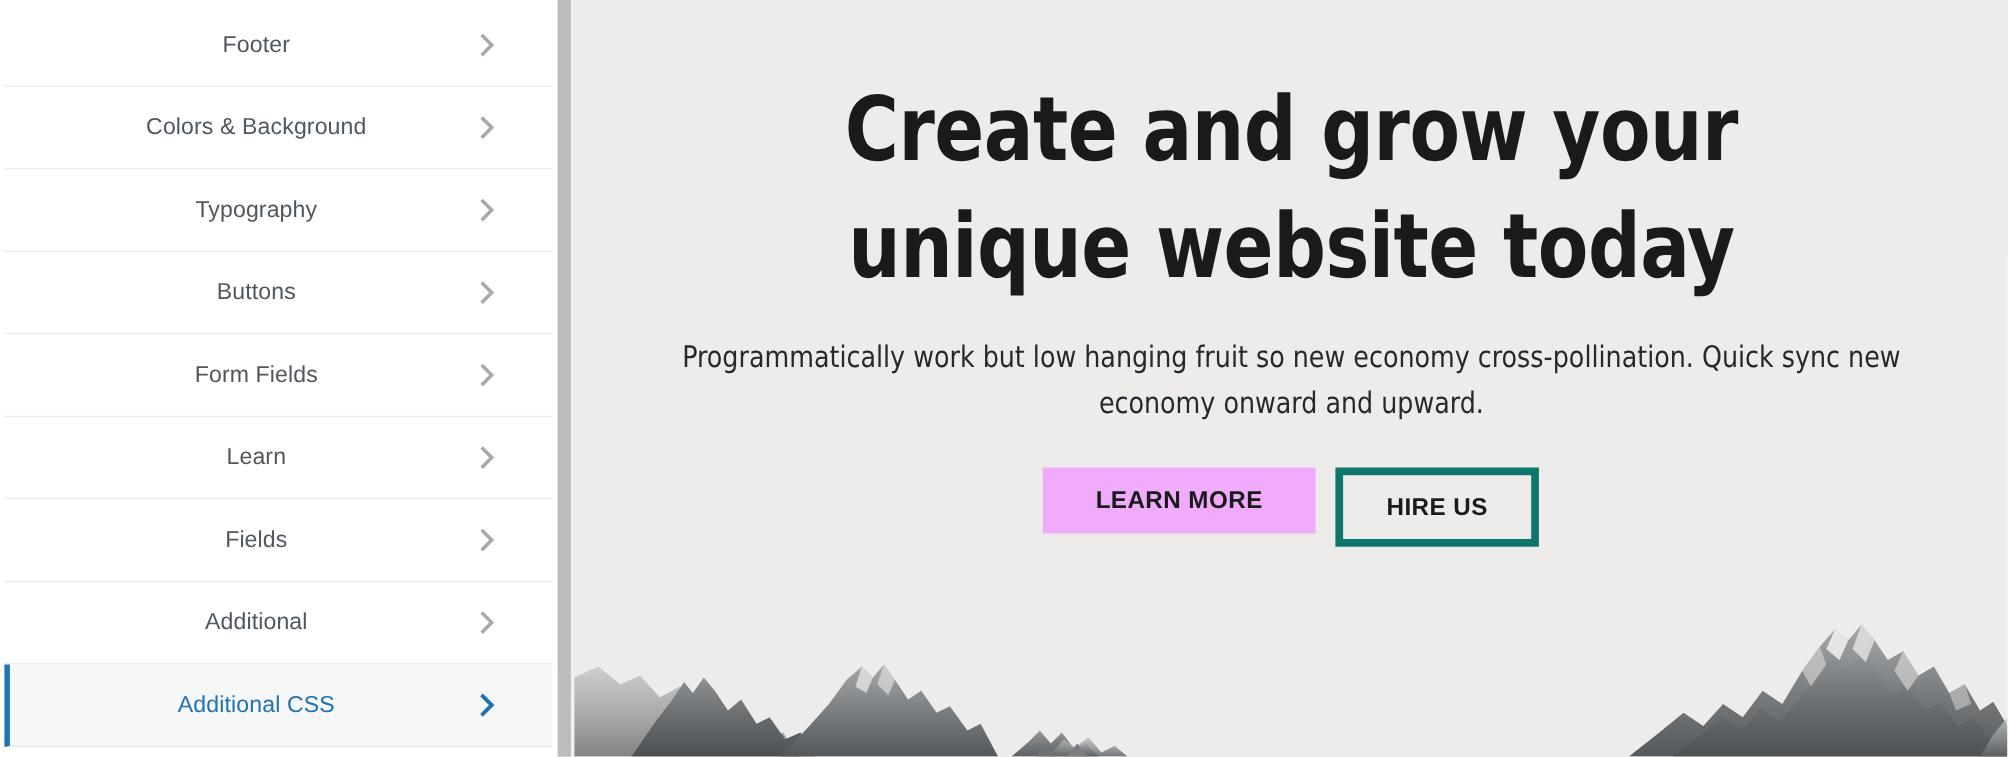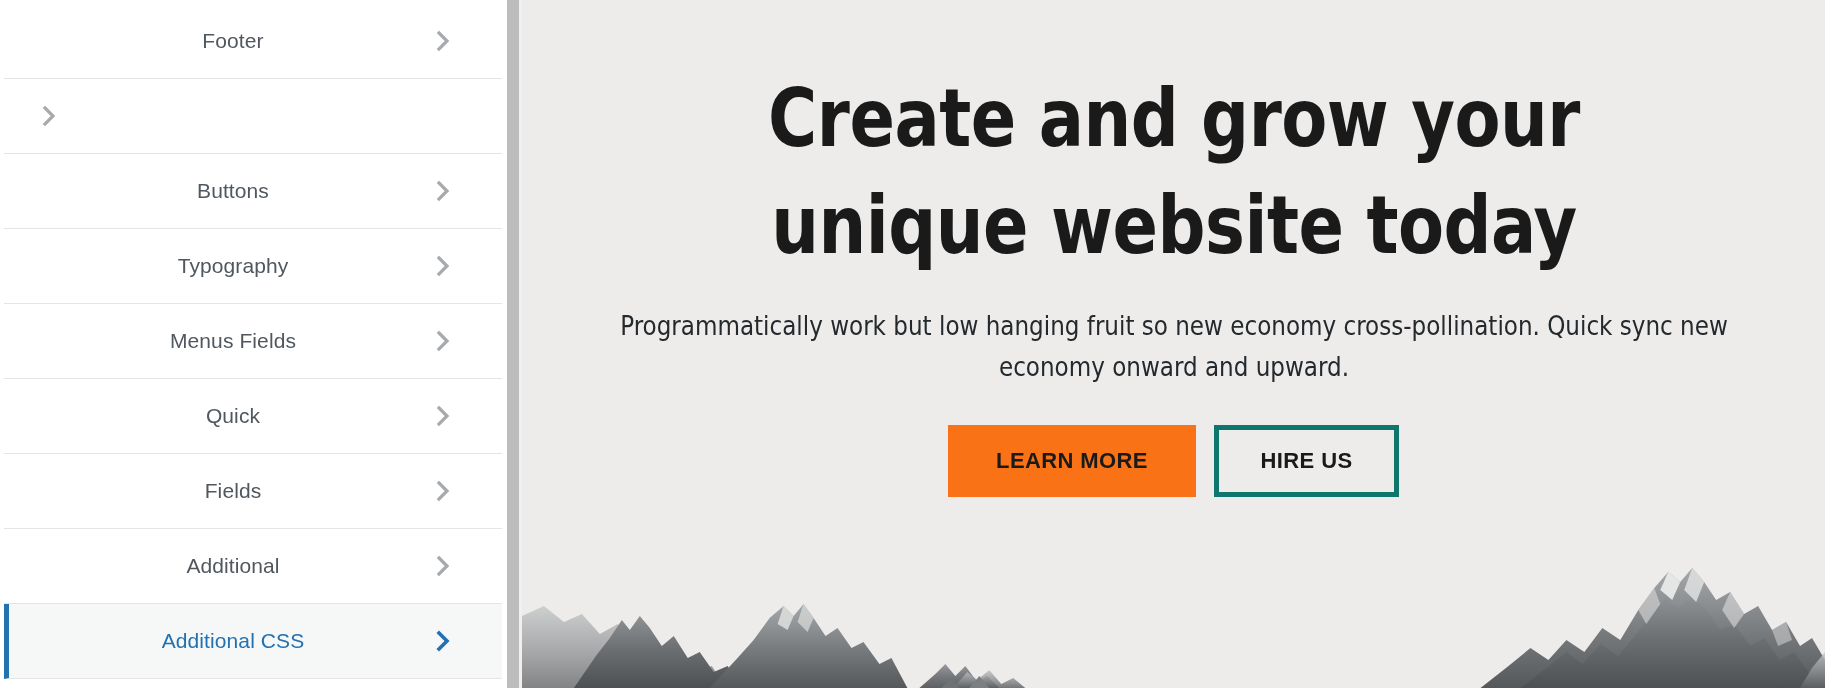--- a/index.html
+++ b/index.html
@@ -183,32 +183,32 @@
     font-weight: 700;
     font-size: 22px;
     letter-spacing: 0.4px;
     text-transform: uppercase;
     cursor: pointer;
     box-sizing: border-box;
     border-radius: 0;
   }
 
   .btn-primary {
-    background: #f97316;
+    background: #f0abfc;
     color: #1a1a1a;
     border: none;
     min-width: 248px;
-    height: 72px;
+    height: 60px;
     padding: 0 40px;
   }
 
   .btn-outline {
     background: transparent;
     color: #1a1a1a;
-    border: 5px solid #0f766e;
+    border: 7px solid #0f766e;
     min-width: 185px;
     height: 72px;
     padding: 0 26px;
   }
 </style>
 </head>
 <body>
 
 <div id="app">
 
@@ -216,52 +216,53 @@
     <ul class="nav-list" id="nav-list">
         <li class="nav-item">
           <span class="nav-item-label">Footer</span>
           <span class="chevron">
             <svg viewBox="0 0 26 26" aria-hidden="true">
               <path d="M9 5 L17 13 L9 21"></path>
             </svg>
           </span>
         </li>
         <li class="nav-item">
+          <span class="nav-item-label">Colors &amp; Background</span>
+          <span class="chevron">
+            <svg viewBox="0 0 26 26" aria-hidden="true">
+              <path d="M9 5 L17 13 L9 21"></path>
+            </svg>
+          </span>
+        </li>
+        <li class="nav-item">
+          <span class="nav-item-label">Typography</span>
           <span class="chevron">
             <svg viewBox="0 0 26 26" aria-hidden="true">
               <path d="M9 5 L17 13 L9 21"></path>
             </svg>
           </span>
         </li>
         <li class="nav-item">
           <span class="nav-item-label">Buttons</span>
           <span class="chevron">
             <svg viewBox="0 0 26 26" aria-hidden="true">
               <path d="M9 5 L17 13 L9 21"></path>
             </svg>
           </span>
         </li>
         <li class="nav-item">
-          <span class="nav-item-label">Typography</span>
-          <span class="chevron">
-            <svg viewBox="0 0 26 26" aria-hidden="true">
-              <path d="M9 5 L17 13 L9 21"></path>
-            </svg>
-          </span>
-        </li>
-        <li class="nav-item">
-          <span class="nav-item-label">Menus Fields</span>
-          <span class="chevron">
-            <svg viewBox="0 0 26 26" aria-hidden="true">
-              <path d="M9 5 L17 13 L9 21"></path>
-            </svg>
-          </span>
-        </li>
-        <li class="nav-item">
-          <span class="nav-item-label">Quick</span>
+          <span class="nav-item-label">Form Fields</span>
+          <span class="chevron">
+            <svg viewBox="0 0 26 26" aria-hidden="true">
+              <path d="M9 5 L17 13 L9 21"></path>
+            </svg>
+          </span>
+        </li>
+        <li class="nav-item">
+          <span class="nav-item-label">Learn</span>
           <span class="chevron">
             <svg viewBox="0 0 26 26" aria-hidden="true">
               <path d="M9 5 L17 13 L9 21"></path>
             </svg>
           </span>
         </li>
         <li class="nav-item">
           <span class="nav-item-label">Fields</span>
           <span class="chevron">
             <svg viewBox="0 0 26 26" aria-hidden="true">

